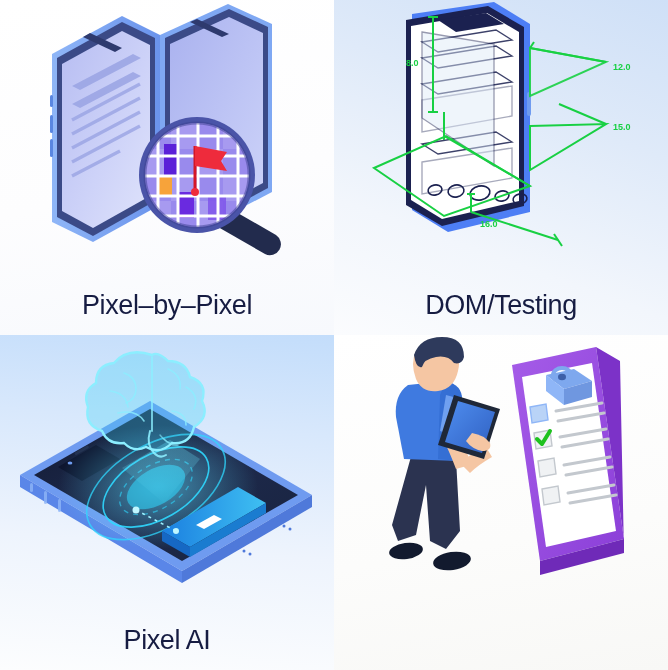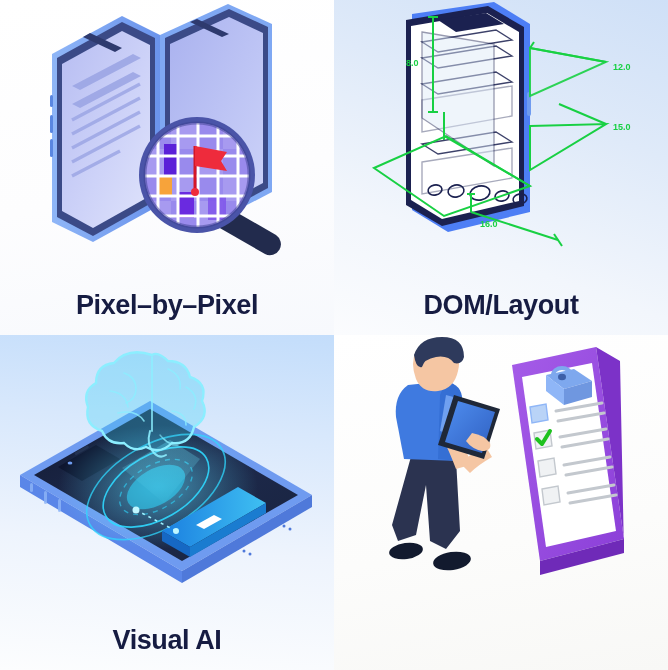--- a/index.html
+++ b/index.html
@@ -1,21 +1,21 @@
 <!DOCTYPE html>
 <html><head>
 <meta charset="utf-8">
 <style>
   html,body{margin:0;padding:0;background:#fff;}
   body{width:668px;height:670px;font-family:"Liberation Sans",sans-serif;}
   #grid{width:668px;height:670px;display:grid;grid-template-columns:334px 334px;grid-template-rows:335px 335px;}
   .panel{position:relative;overflow:hidden;}
   .panel .art{position:absolute;left:0;top:0;width:334px;height:278px;}
   .caption{position:absolute;left:0;right:0;bottom:14px;text-align:center;
-           font-size:27px;letter-spacing:-0.4px;color:#161c42;font-weight:700;}
+           font-size:27px;letter-spacing:-0.4px;color:#161c42;font-weight:400;}
   
   .p1{background:linear-gradient(170deg,#ffffff 0%,#fdfdfe 55%,#f7f9fd 100%);}
   .p2{background:linear-gradient(200deg,#cfe0f7 0%,#dfeaf9 35%,#f2f6fc 70%,#fbfcfe 100%);}
   .p3{background:linear-gradient(185deg,#c3ddfb 0%,#d8e8fc 28%,#eef4fd 62%,#fcfdfe 100%);}
   .p4{background:linear-gradient(170deg,#ffffff 0%,#fcfcfb 60%,#f8f8f6 100%);}
 </style>
 </head>
 <body>
 
 <div id="grid">
@@ -170,21 +170,21 @@
         <path d="M137 212 L224 240"></path>
         <path d="M220 234 L228 246"></path>
       </g>
       <g fill="#18d043" font-size="9" font-family="Liberation Sans, sans-serif" font-weight="bold">
         <text x="72" y="66">8.0</text>
         <text x="279" y="70">12.0</text>
         <text x="279" y="130">15.0</text>
         <text x="146" y="227">16.0</text>
       </g>
     </svg>
-    <div class="caption">DOM/Layout</div>
+    <div class="caption">DOM/Testing</div>
   </div>
 
   <div class="panel p3">
     <svg class="art" viewBox="0 0 334 278">
       <defs>
         <linearGradient id="darkscr" x1="0" y1="0" x2="1" y2="1">
           <stop offset="0" stop-color="#121a33"></stop>
             <stop offset=".5" stop-color="#1e2a4c"></stop>
             <stop offset="1" stop-color="#18233f"></stop>
         </linearGradient>
@@ -258,21 +258,21 @@
         <path d="M190 212 L266 168 L266 178 L190 222 Z" fill="#1a7cd0"></path>
         <path d="M196 190 L214 180 L222 184 L204 194 Z" fill="#ffffff"></path>
       </g>
 
       <g>
         <path d="M136 175 L176 196" stroke="#9cf0ff" stroke-width="1.6" stroke-dasharray="3 4"></path>
         <circle cx="136" cy="175" r="3.5" fill="#bff6ff"></circle>
         <circle cx="176" cy="196" r="3" fill="#bff6ff"></circle>
       </g>
     </svg>
-    <div class="caption">Visual AI</div>
+    <div class="caption">Pixel AI</div>
   </div>
 
   <div class="panel p4">
     <svg class="art" viewBox="0 0 334 278">
       <defs>
         <linearGradient id="clipg" x1="0" y1="0" x2="1" y2="1">
           <stop offset="0" stop-color="#a55ce8"></stop>
             <stop offset="1" stop-color="#8b3fd8"></stop>
         </linearGradient>
         <linearGradient id="phoneg" x1="0" y1="0" x2="1" y2="1">

